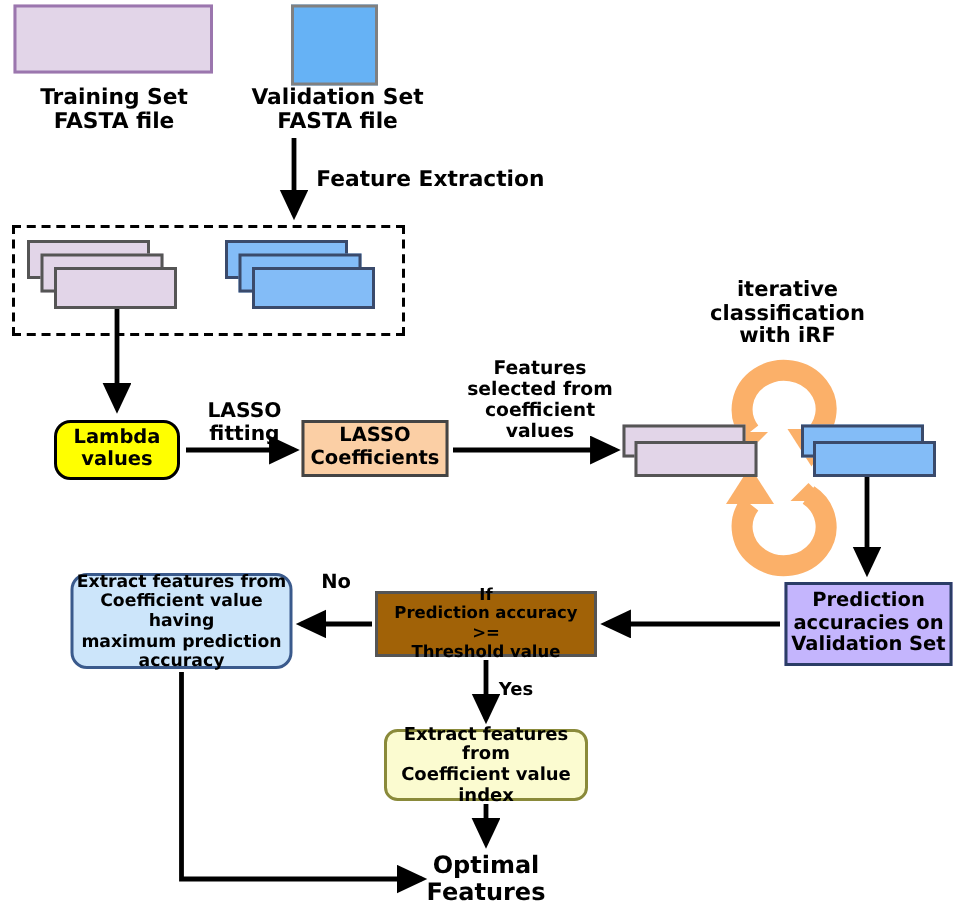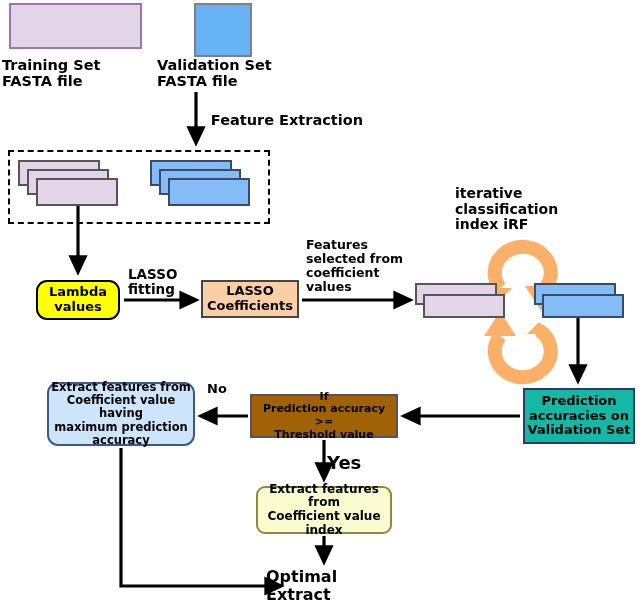--- a/index.html
+++ b/index.html
@@ -21,21 +21,21 @@
     height: 604px;
   }
   .node {
     position: absolute;
     box-sizing: border-box;
   }
   .lbl {
     position: absolute;
     font-weight: bold;
     color: #000000;
-    text-align: left;
+    text-align: center;
     line-height: 1.12;
     white-space: pre-line;
   }
   .boxtext {
     position: absolute;
     left: 0; top: 0;
     width: 100%; height: 100%;
     display: flex;
     align-items: center;
     justify-content: center;
@@ -105,21 +105,21 @@
 
   
   #features-selected-label { left: 306px; top: 238px; width: 108px; font-size: 12.5px; }
 
   
   #iterative-classification-label { left: 455px; top: 186px; width: 140px; font-size: 14px; }
 
   
   #prediction-accuracies-box {
     left: 523px; top: 388px; width: 112px; height: 56px;
-    background: #14b8a6;
+    background: #c4b5fd;
     border: 2px solid #2B3D66;
   }
   #prediction-accuracies-box .boxtext { font-size: 13px; }
 
   
   #decision-box {
     left: 250px; top: 394px; width: 148px; height: 44px;
     background: #a16207;
     border: 2px solid #555555;
   }
@@ -141,21 +141,21 @@
     border: 2px solid #8A8A3A;
     border-radius: 9px;
   }
   #extract-index-box .boxtext { font-size: 12px; }
 
   
   #optimal-features-label { left: 266px; top: 568px; width: 116px; font-size: 16px; }
 
   
   #no-label { left: 207px; top: 382px; width: 34px; font-size: 13px; }
-  #yes-label { left: 327px; top: 453px; width: 34px; font-size: 18px; }
+  #yes-label { left: 327px; top: 453px; width: 34px; font-size: 12px; }
 </style>
 </head>
 <body>
 
 <svg id="canvas" viewBox="0 0 640 604">
   <defs>
     <marker id="arrow" markerWidth="8" markerHeight="8" refX="5.2" refY="3" orient="auto" markerUnits="strokeWidth">
       <path d="M0,0 L6.4,3 L0,6 z" fill="#000000"></path>
     </marker>
     <marker id="arrow-sm" markerWidth="8" markerHeight="8" refX="5.2" refY="3" orient="auto" markerUnits="strokeWidth">
@@ -235,21 +235,21 @@
 values</div>
 
 <div class="stack-sheet sheet-lav" style="left:415px; top:283px; width:82px; height:22px;"></div>
 <div class="stack-sheet sheet-lav" style="left:423px; top:294px; width:82px; height:24px;"></div>
 
 <div class="stack-sheet sheet-blue" style="left:534px; top:283px; width:82px; height:22px;"></div>
 <div class="stack-sheet sheet-blue" style="left:542px; top:294px; width:82px; height:24px;"></div>
 
 <div class="lbl" id="iterative-classification-label">iterative
 classification
-index iRF</div>
+with iRF</div>
 
 <div class="node" id="prediction-accuracies-box">
   <div class="boxtext">Prediction
 accuracies on
 Validation Set</div>
 </div>
 
 <div class="node" id="decision-box">
   <div class="boxtext">If
 Prediction accuracy &gt;=
@@ -267,13 +267,13 @@
 accuracy</div>
 </div>
 
 <div class="node" id="extract-index-box">
   <div class="boxtext">Extract features from
 Coefficient value
 index</div>
 </div>
 
 <div class="lbl" id="optimal-features-label">Optimal
-Extract</div>
+Features</div>
 
 </body></html>

